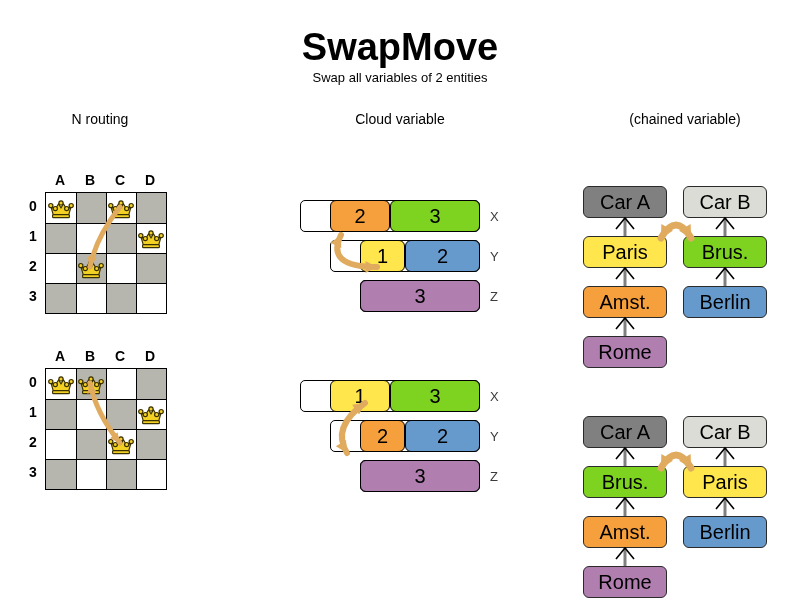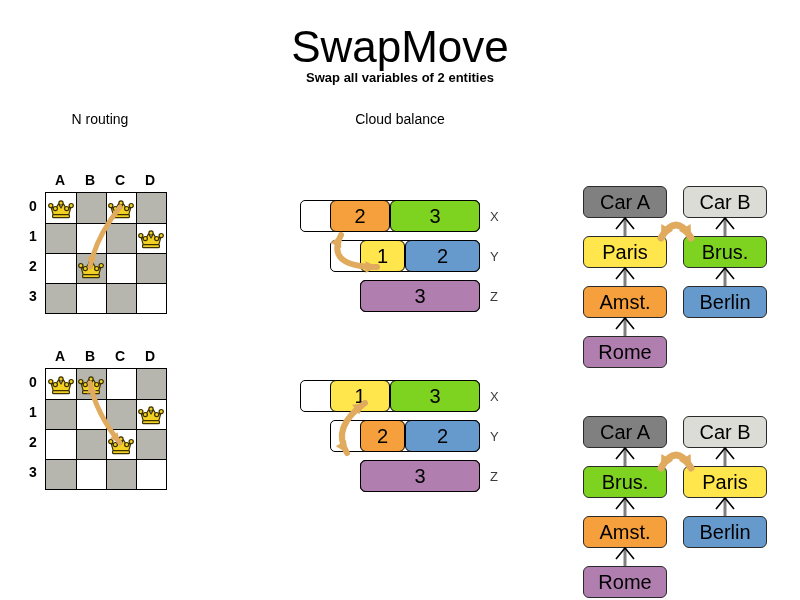--- a/index.html
+++ b/index.html
@@ -6,25 +6,25 @@
   body{
     width:800px;height:600px;background:#ffffff;
     font-family:"Liberation Sans", sans-serif;
     color:#000;overflow:hidden;position:relative;
   }
   .root{position:relative;width:800px;height:600px;}
 
   
   .title{
     position:absolute;left:0;top:24px;width:800px;text-align:center;
-    font-size:44px;font-weight:400;letter-spacing:0px;line-height:46px;
+    font-size:38px;font-weight:700;letter-spacing:0px;line-height:46px;
   }
   .subtitle{
     position:absolute;left:0;top:70px;width:800px;text-align:center;
-    font-size:13px;font-weight:700;
+    font-size:13px;font-weight:400;
   }
 
   
   .col-head{
     position:absolute;text-align:center;font-size:14px;line-height:19px;
   }
   #head-nqueens{left:10px;top:110px;width:180px;}
   #head-cloud{left:310px;top:110px;width:180px;}
   #head-vrp{left:590px;top:110px;width:190px;}
 
@@ -85,22 +85,23 @@
 </style>
 </head>
 <body>
 
 <div class="root">
 
   <div class="title">SwapMove</div>
   <div class="subtitle">Swap all variables of 2 entities</div>
 
   <div class="col-head" id="head-nqueens">N routing</div>
-  <div class="col-head" id="head-cloud">Cloud balance</div>
+  <div class="col-head" id="head-cloud">Cloud variable</div>
   <div class="col-head" id="head-vrp">
+    <div>(chained variable)</div>
   </div>
 
   <div class="board-wrap" id="board-before" style="left:15px;top:176px;width:190px;height:155px;">
       <div class="file-label" style="left: 30px; top: -4px;">A</div>
       <div class="file-label" style="left: 60px; top: -4px;">B</div>
       <div class="file-label" style="left: 90px; top: -4px;">C</div>
       <div class="file-label" style="left: 120px; top: -4px;">D</div>
       <div class="rank-label" style="top: 22px;">0</div>
       <div class="rank-label" style="top: 52px;">1</div>
       <div class="rank-label" style="top: 82px;">2</div>

